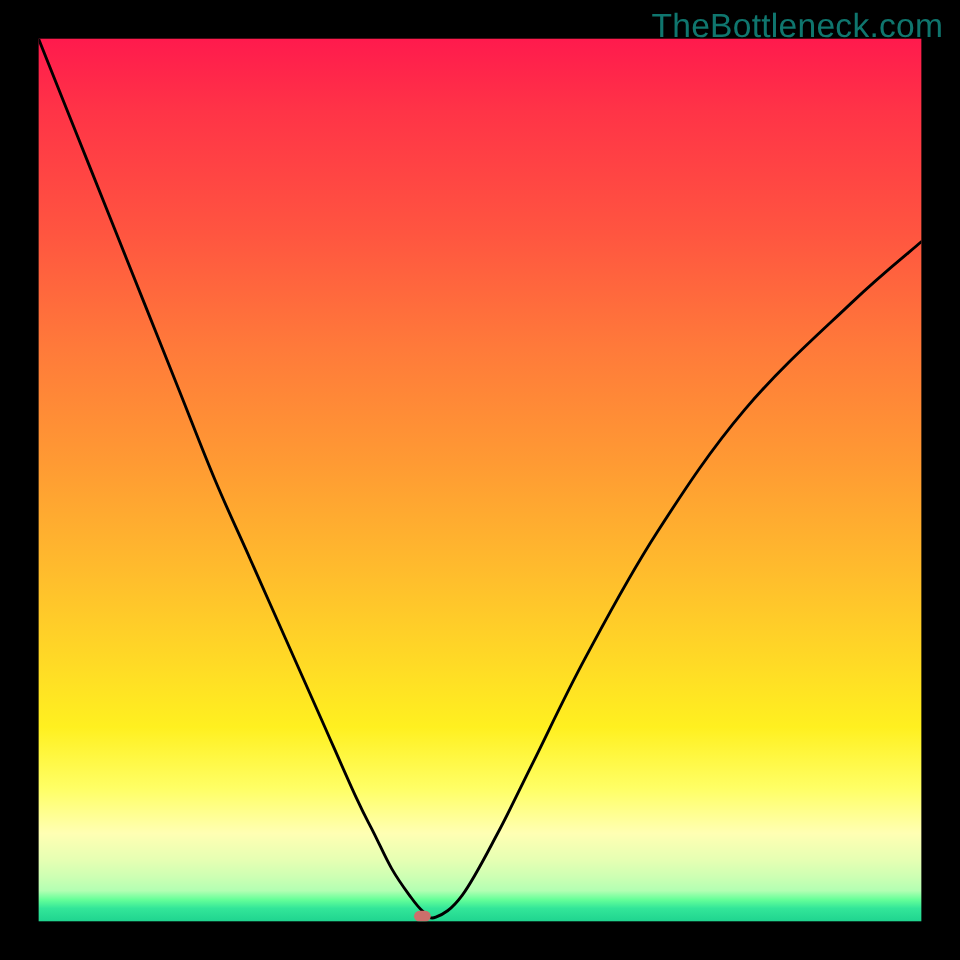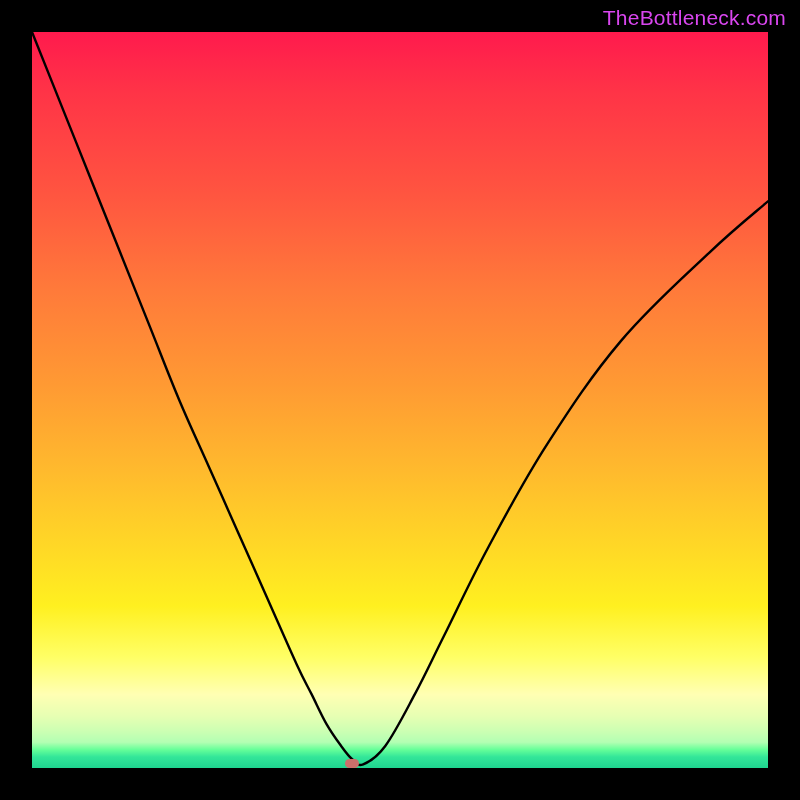--- a/index.html
+++ b/index.html
@@ -64,22 +64,22 @@
     position: absolute;
     width: 14px;
     height: 9px;
     border-radius: 5px;
     background: #cc6f6b;
   }
   .watermark {
     position: absolute;
     top: 6px;
     right: 14px;
-    color: #d946ef;
-    font-size: 21px;
+    color: #0f766e;
+    font-size: 28px;
     font-weight: 500;
     letter-spacing: 0.2px;
   }
 </style>
 </head>
 <body>
 
 <div class="frame">
 
   <div class="plot">

